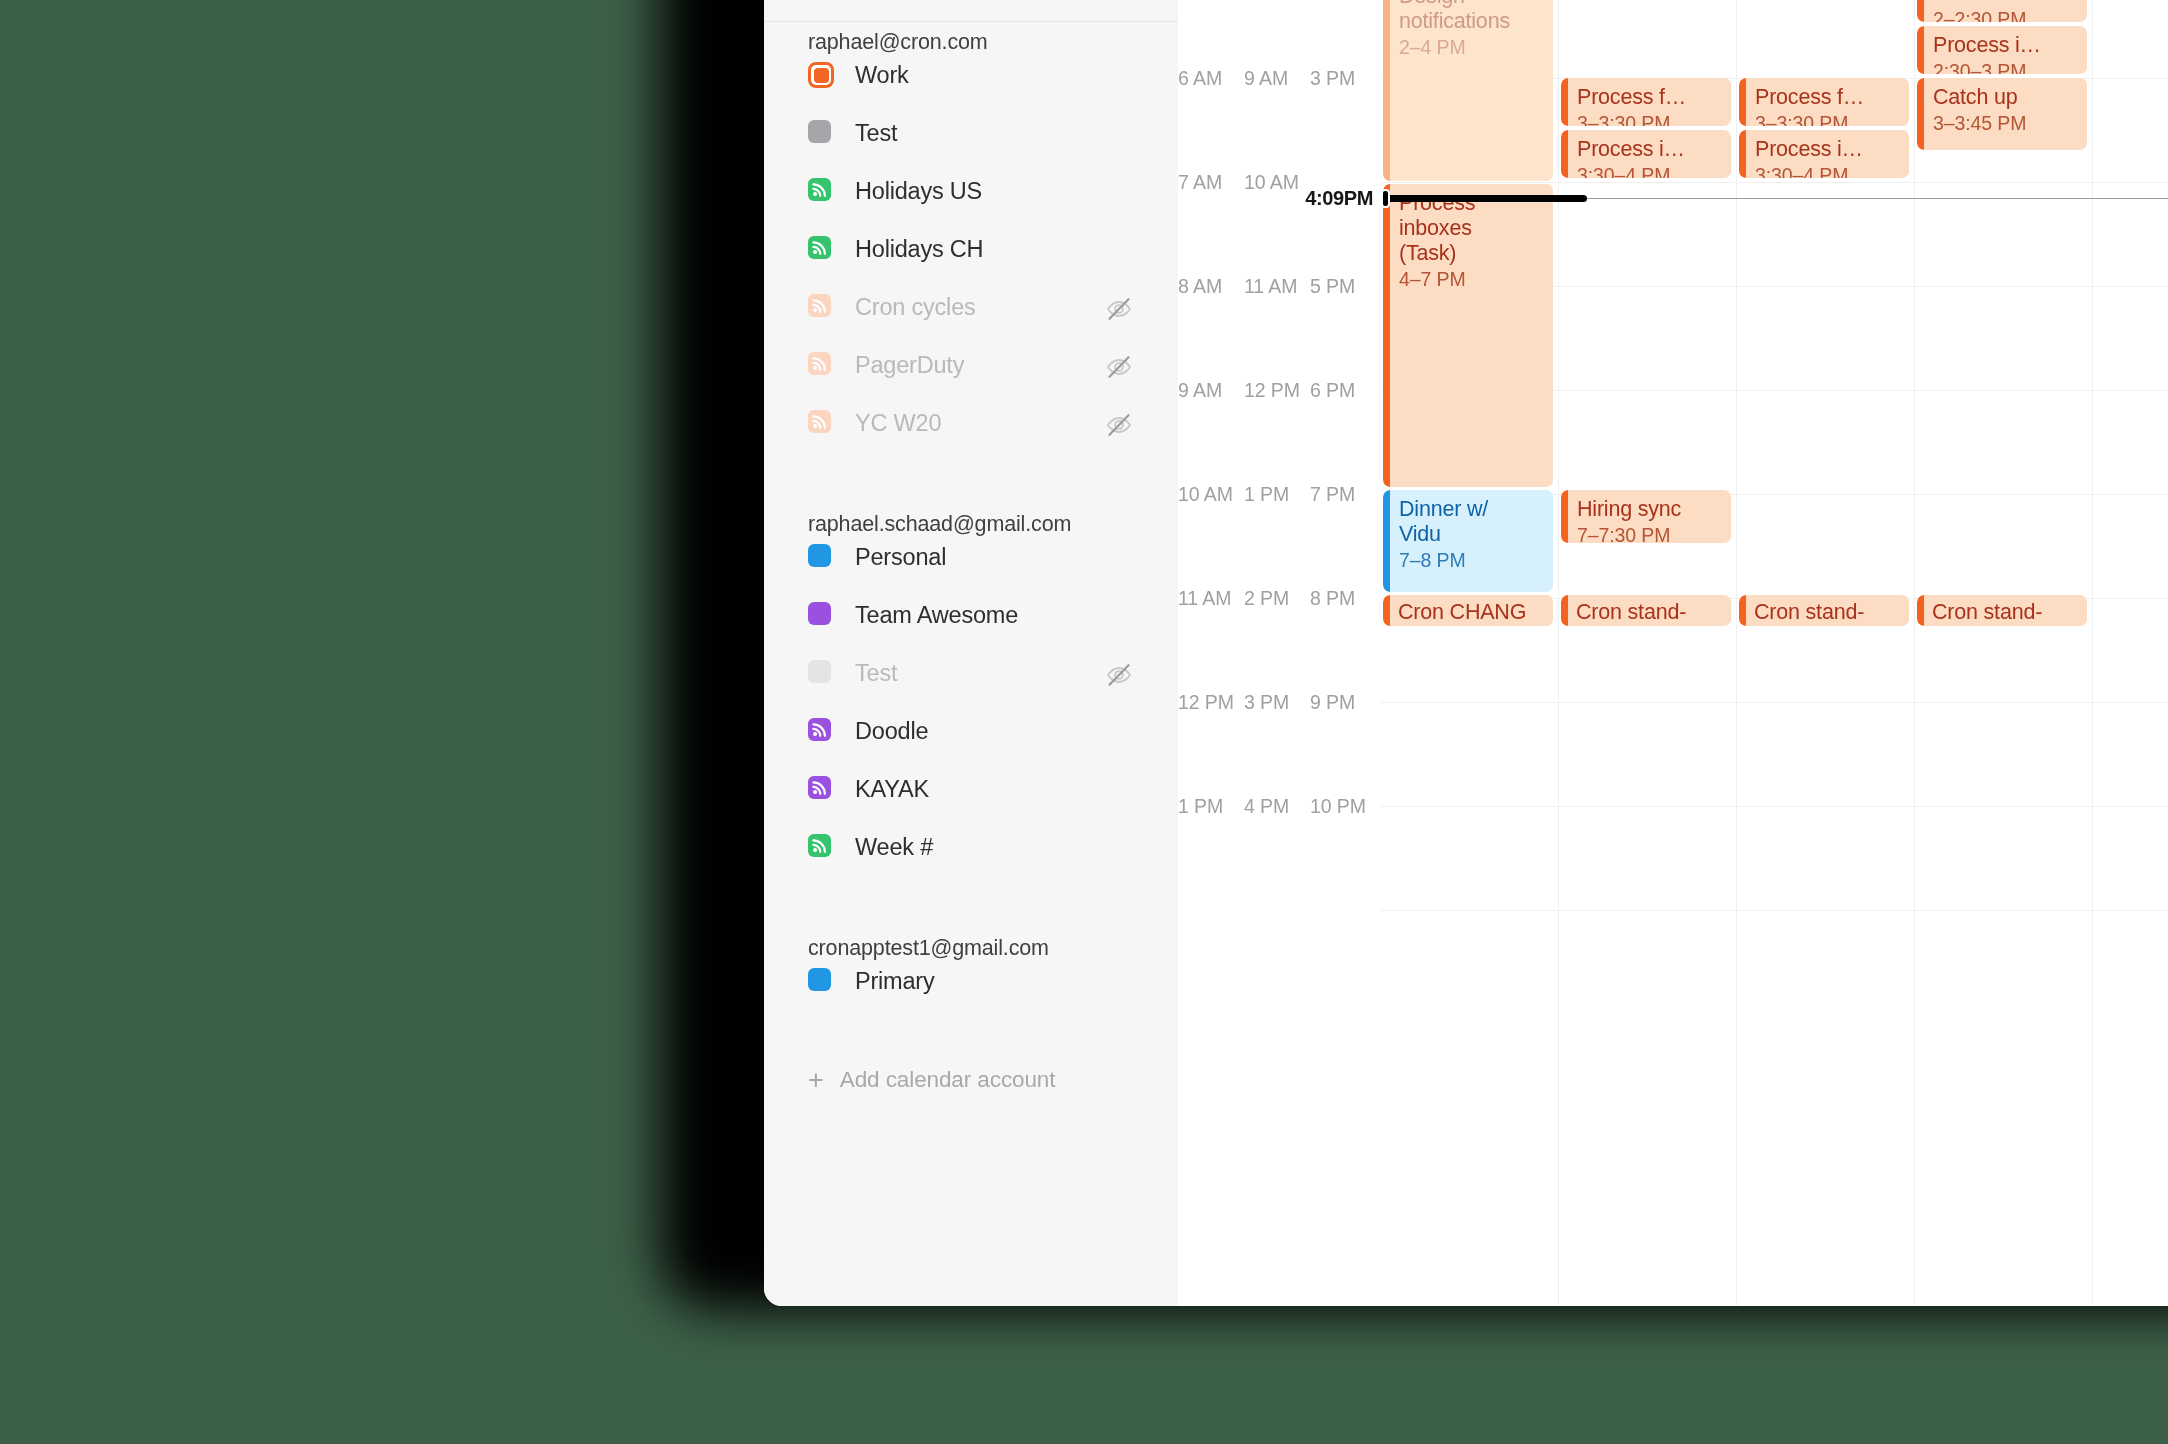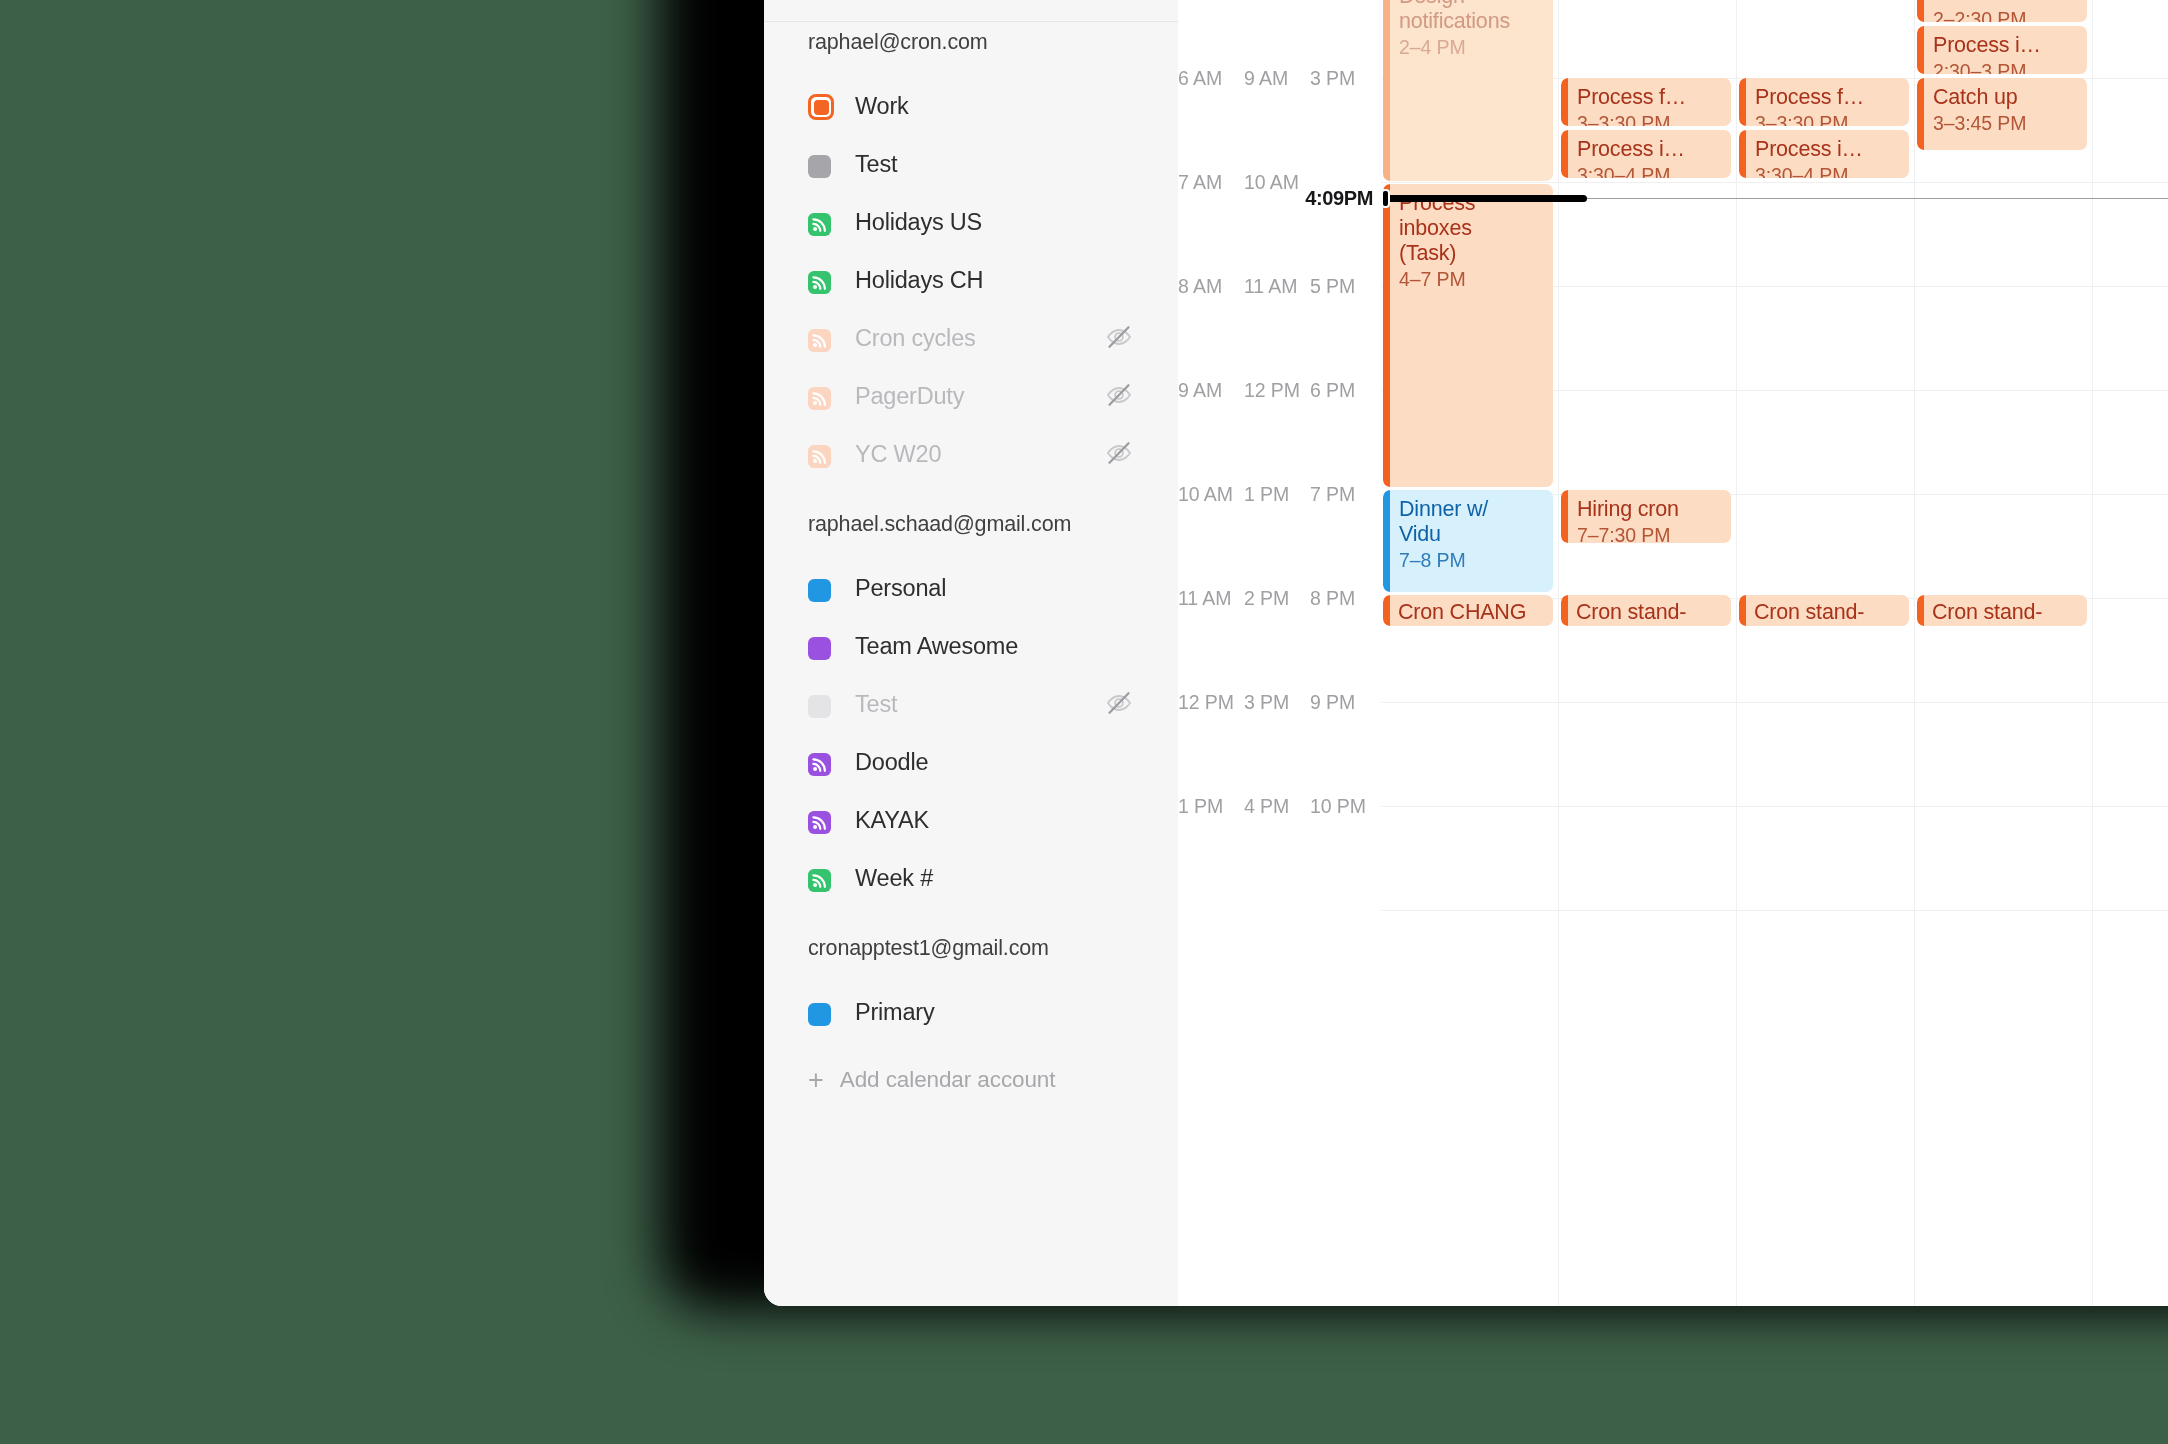--- a/index.html
+++ b/index.html
@@ -77,21 +77,21 @@
     font-size: 21.5px;
     color: #404040;
     letter-spacing: -0.15px;
     padding: 0 20px;
     height: 40px;
     line-height: 40px;
   }
 
   .cal-row {
     display: flex;
-    align-items: flex-end;
+    align-items: flex-start;
     height: 58px;
     padding: 0 20px;
     border-radius: 9px;
     position: relative;
   }
 
   .cal-swatch {
     width: 23px;
     height: 23px;
     flex: 0 0 23px;
@@ -555,21 +555,21 @@
           </div>
           <div class="event orange" style="left:180px;top:158px;width:170px;height:48px">
             <div class="ev-title">Process f…</div>
             <div class="ev-time">3–3:30 PM</div>
           </div>
           <div class="event orange" style="left:180px;top:210px;width:170px;height:48px">
             <div class="ev-title">Process i…</div>
             <div class="ev-time">3:30–4 PM</div>
           </div>
           <div class="event orange" style="left:180px;top:570px;width:170px;height:53px">
-            <div class="ev-title">Hiring cron</div>
+            <div class="ev-title">Hiring sync</div>
             <div class="ev-time">7–7:30 PM</div>
           </div>
           <div class="event orange chip" style="left:180px;top:675px;width:170px;height:31px">
             <div class="ev-title">Cron stand-</div>
           </div>
           <div class="event orange" style="left:358px;top:158px;width:170px;height:48px">
             <div class="ev-title">Process f…</div>
             <div class="ev-time">3–3:30 PM</div>
           </div>
           <div class="event orange" style="left:358px;top:210px;width:170px;height:48px">

